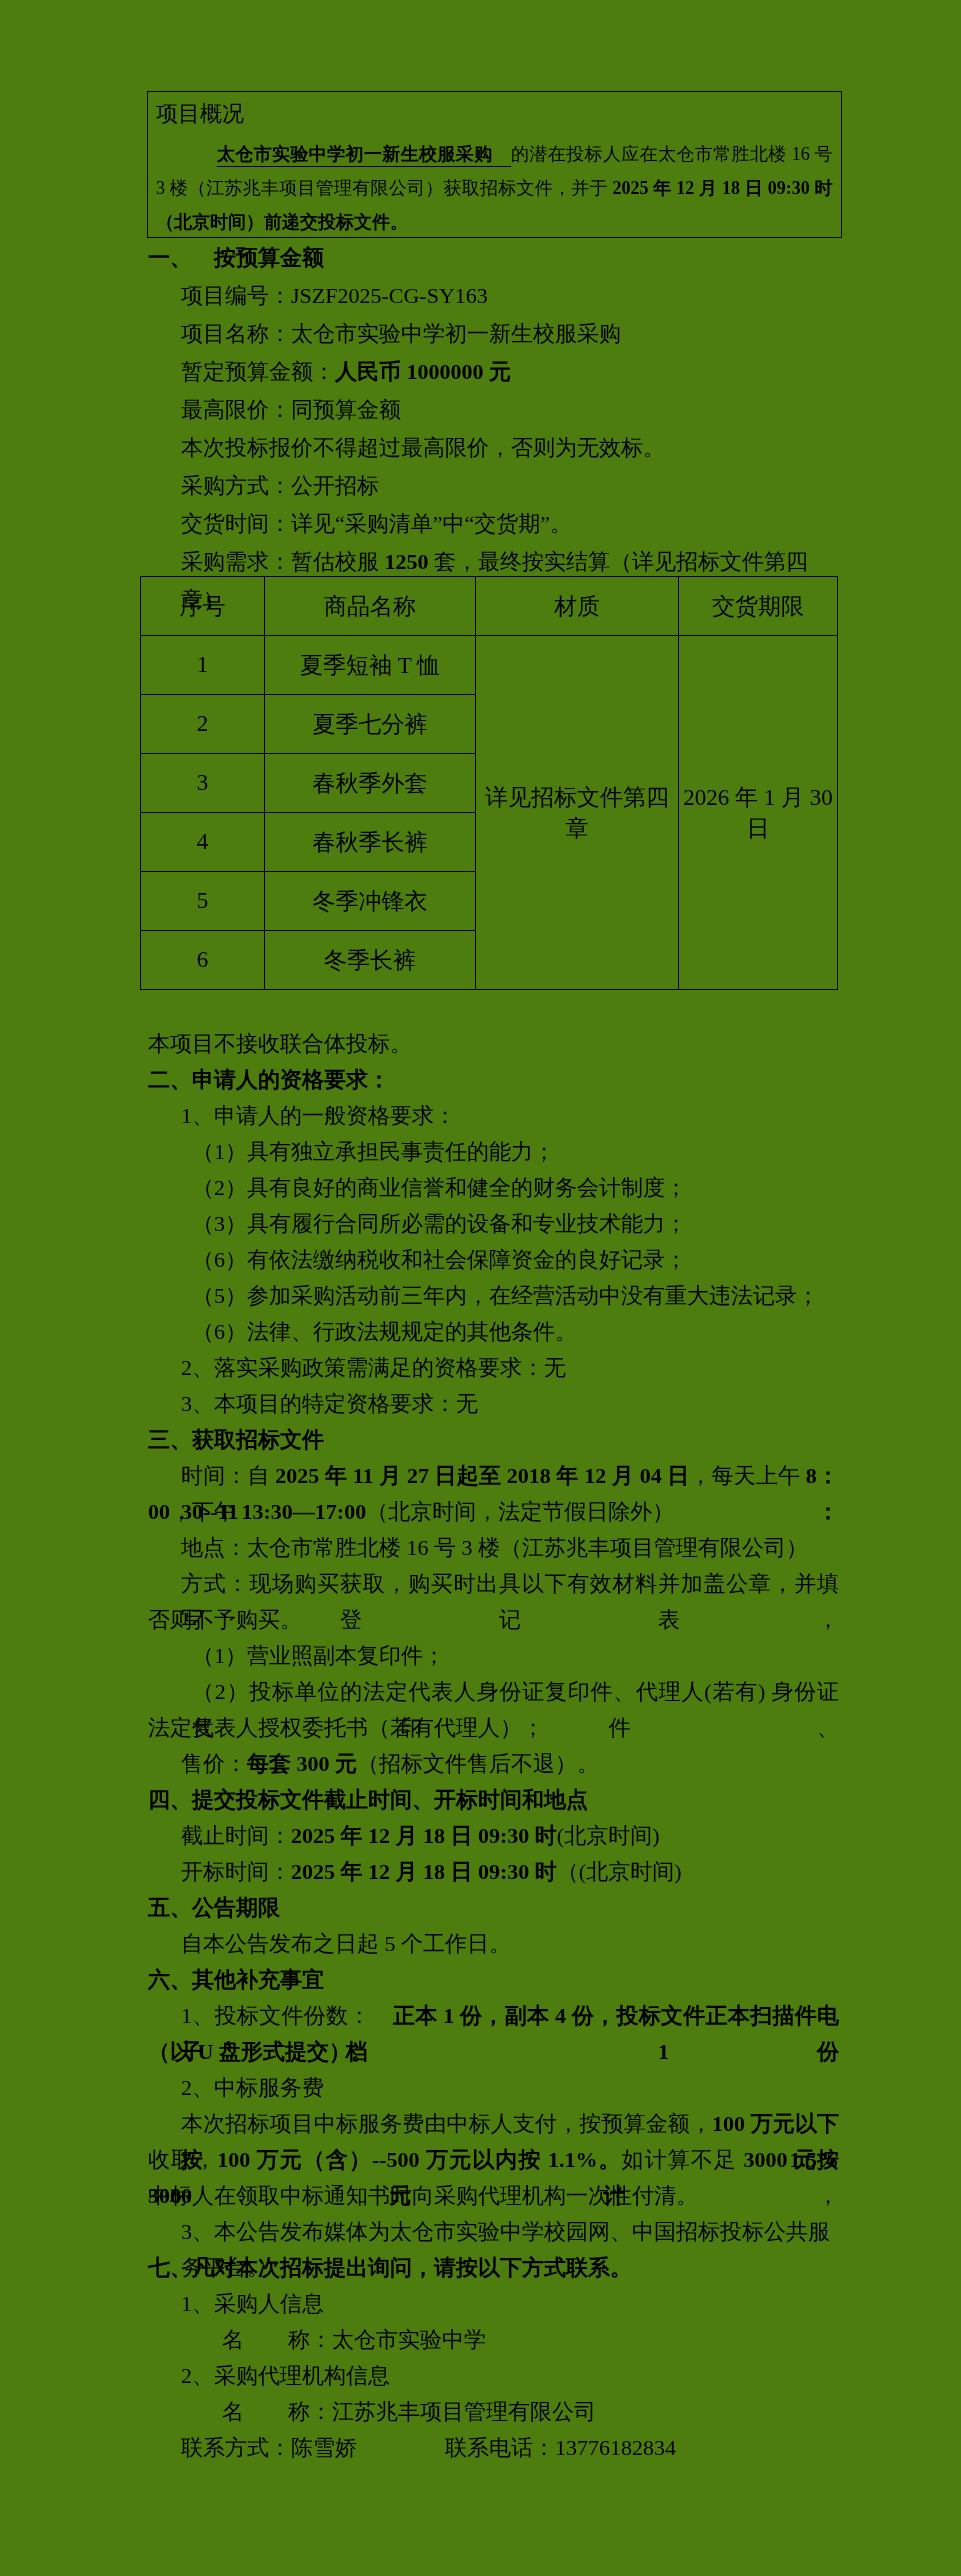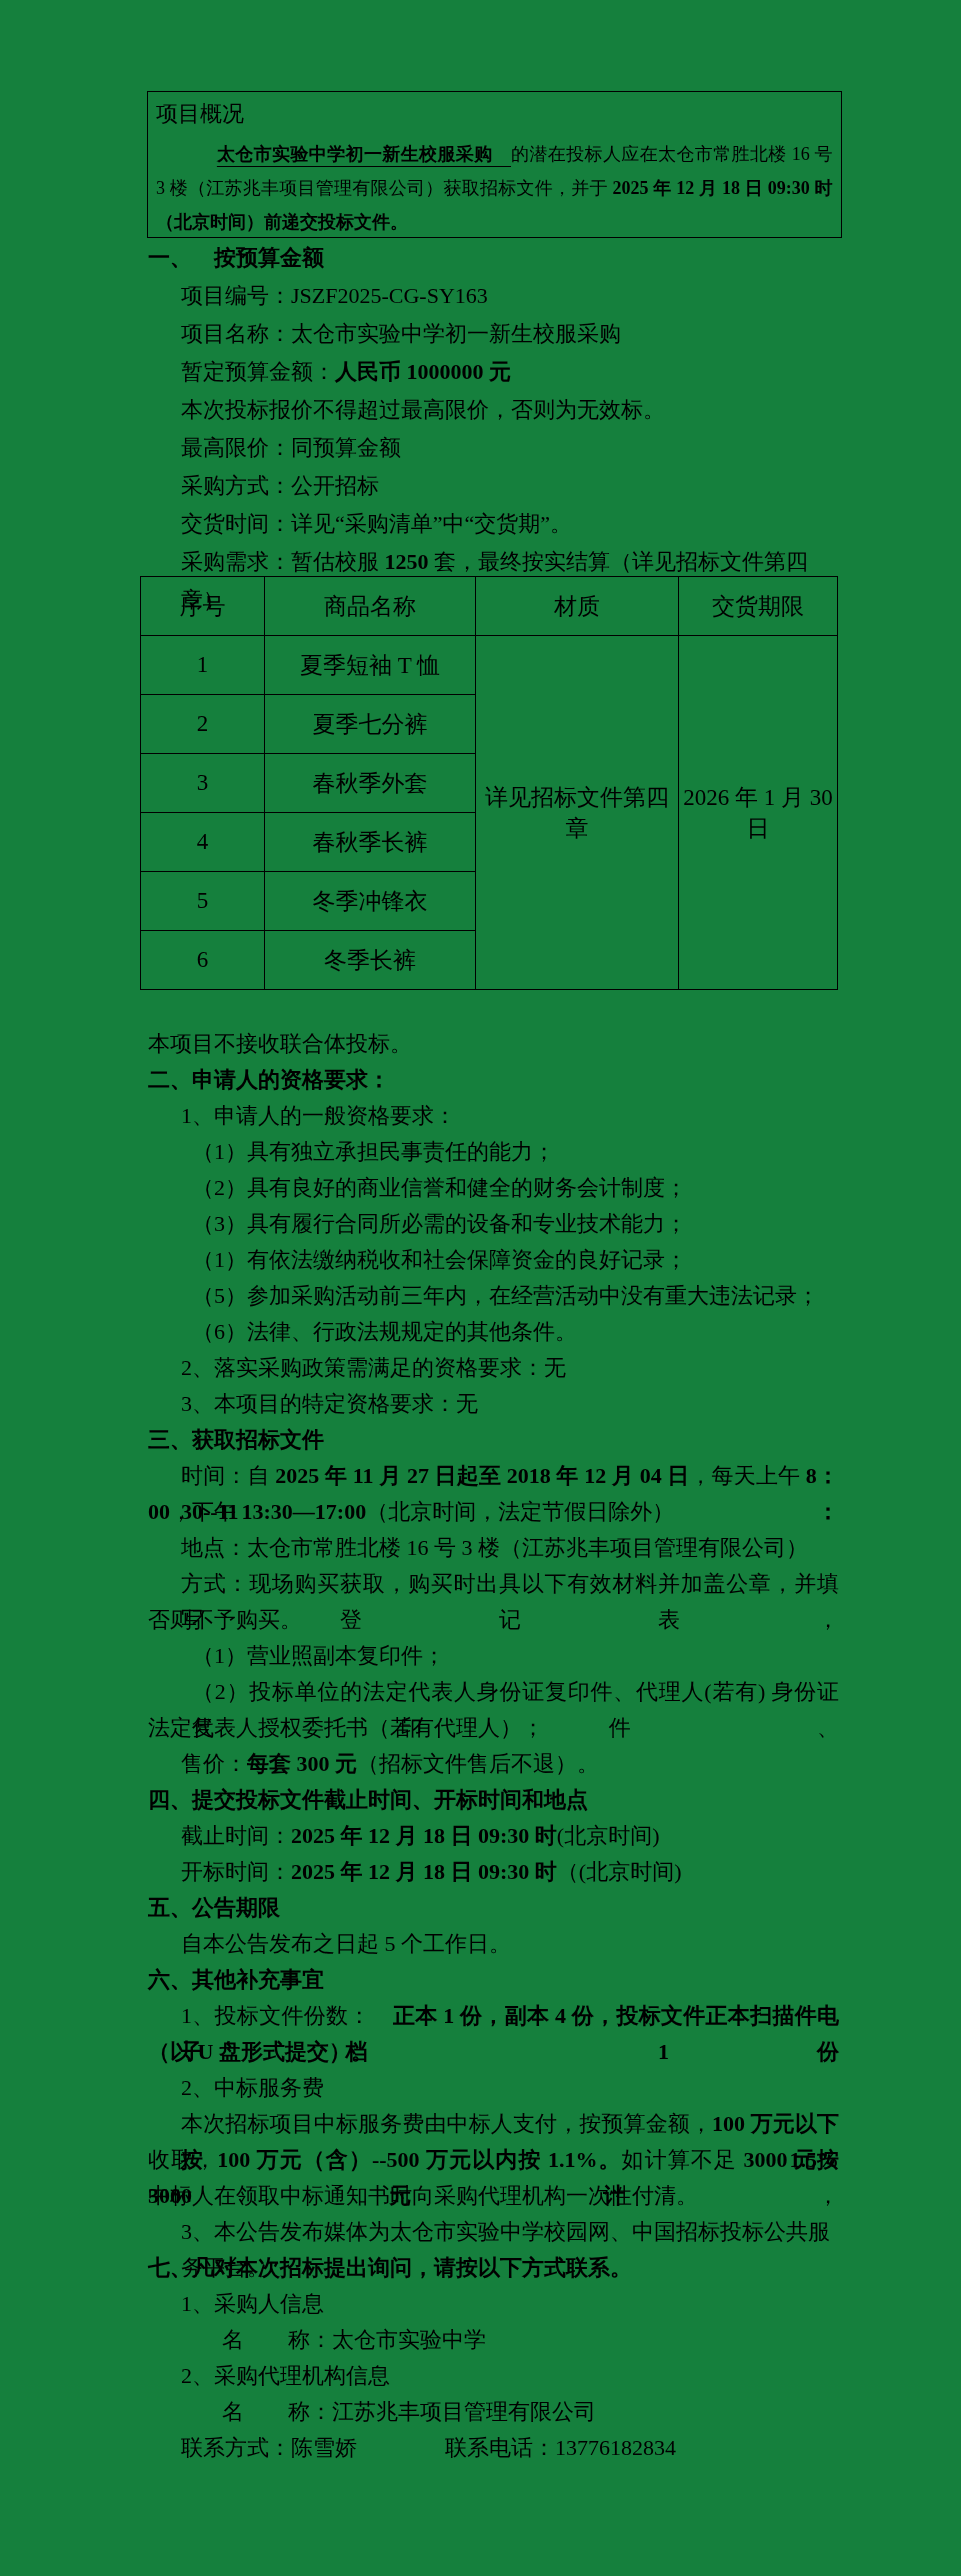--- a/index.html
+++ b/index.html
@@ -1,17 +1,17 @@
 <!DOCTYPE html>
 <html style="font-size:9.7px"><head>
 <meta charset="utf-8">
 <style>
   html,body{margin:0;padding:0;background:#ffffff;}
   .page{
-    position:relative;width:961px;height:2576px;background:#15803d;
+    position:relative;width:961px;height:2576px;background:#4d7c0f;
     font-family:"Liberation Serif","DejaVu Serif",serif;color:#000000;
     overflow:hidden;
   }
   .intro-box{
     position:absolute;left:147px;top:91px;width:695px;height:147px;
     border:1.8px solid #000;box-sizing:border-box;padding:4.8px 8.5px 0 7.9px;
   }
   .intro-title{font-size:22px;line-height:33px;}
   .intro-para{
     font-size:18px;line-height:34px;margin-top:7.3px;
@@ -48,22 +48,22 @@
   <div class="intro-box">
     <div class="intro-title">项目概况</div>
     <div class="intro-para" id="intro-para"><span class="seg-b seg-u">太仓市实验中学初一新生校服采购　</span><span>的潜在投标人应在太仓市常胜北楼 16 号 3 楼（江苏兆丰项目管理有限公司）获取招标文件，并于 </span><span class="seg-b">2025 年 12 月 18 日 09:30 时（北京时间）前递交投标文件。</span></div>
   </div>
 
   <div class="lines lines-a" id="section-one-lines">
       <div class="line"><span class="seg-b">一、　按预算金额</span></div>
       <div class="line i1"><span>项目编号：JSZF2025-CG-SY163</span></div>
       <div class="line i1"><span>项目名称：太仓市实验中学初一新生校服采购</span></div>
       <div class="line i1"><span>暂定预算金额：</span><span class="seg-b">人民币 1000000 元</span></div>
+      <div class="line i1"><span>最高限价：同预算金额</span></div>
       <div class="line i1"><span>本次投标报价不得超过最高限价，否则为无效标。</span></div>
-      <div class="line i1"><span>最高限价：同预算金额</span></div>
       <div class="line i1"><span>采购方式：公开招标</span></div>
       <div class="line i1"><span>交货时间：详见“采购清单”中“交货期”。</span></div>
       <div class="line i1"><span>采购需求：暂估校服 </span><span class="seg-b">1250 </span><span>套，最终按实结算（详见招标文件第四章）</span></div>
     </div>
 
   <table class="items-table">
     <colgroup>
       <col style="width:124px">
         <col style="width:211px">
         <col style="width:203px">
@@ -107,21 +107,21 @@
     </tbody>
   </table>
 
   <div class="lines lines-b" id="body-lines">
       <div class="line"><span>本项目不接收联合体投标。</span></div>
       <div class="line"><span class="seg-b">二、申请人的资格要求：</span></div>
       <div class="line i1"><span>1、申请人的一般资格要求：</span></div>
       <div class="line i2"><span>（1）具有独立承担民事责任的能力；</span></div>
       <div class="line i2"><span>（2）具有良好的商业信誉和健全的财务会计制度；</span></div>
       <div class="line i2"><span>（3）具有履行合同所必需的设备和专业技术能力；</span></div>
-      <div class="line i2"><span>（1）有依法缴纳税收和社会保障资金的良好记录；</span></div>
+      <div class="line i2"><span>（6）有依法缴纳税收和社会保障资金的良好记录；</span></div>
       <div class="line i2"><span>（5）参加采购活动前三年内，在经营活动中没有重大违法记录；</span></div>
       <div class="line i2"><span>（6）法律、行政法规规定的其他条件。</span></div>
       <div class="line i1"><span>2、落实采购政策需满足的资格要求：无</span></div>
       <div class="line i1"><span>3、本项目的特定资格要求：无</span></div>
       <div class="line"><span class="seg-b">三、获取招标文件</span></div>
       <div class="line i1 full"><span>时间：自 </span><span class="seg-b">2025 年 11 月 27 日起至 2018 年 12 月 04 日</span><span>，每天上午 </span><span class="seg-b">8：30--11：</span></div>
       <div class="line"><span class="seg-b">00</span><span>，下午 </span><span class="seg-b">13:30—17:00</span><span>（北京时间，法定节假日除外）</span></div>
       <div class="line i1"><span>地点：太仓市常胜北楼 16 号 3 楼（江苏兆丰项目管理有限公司）</span></div>
       <div class="line i1 full"><span>方式：现场购买获取，购买时出具以下有效材料并加盖公章，并填写登记表，</span></div>
       <div class="line"><span>否则不予购买。</span></div>

